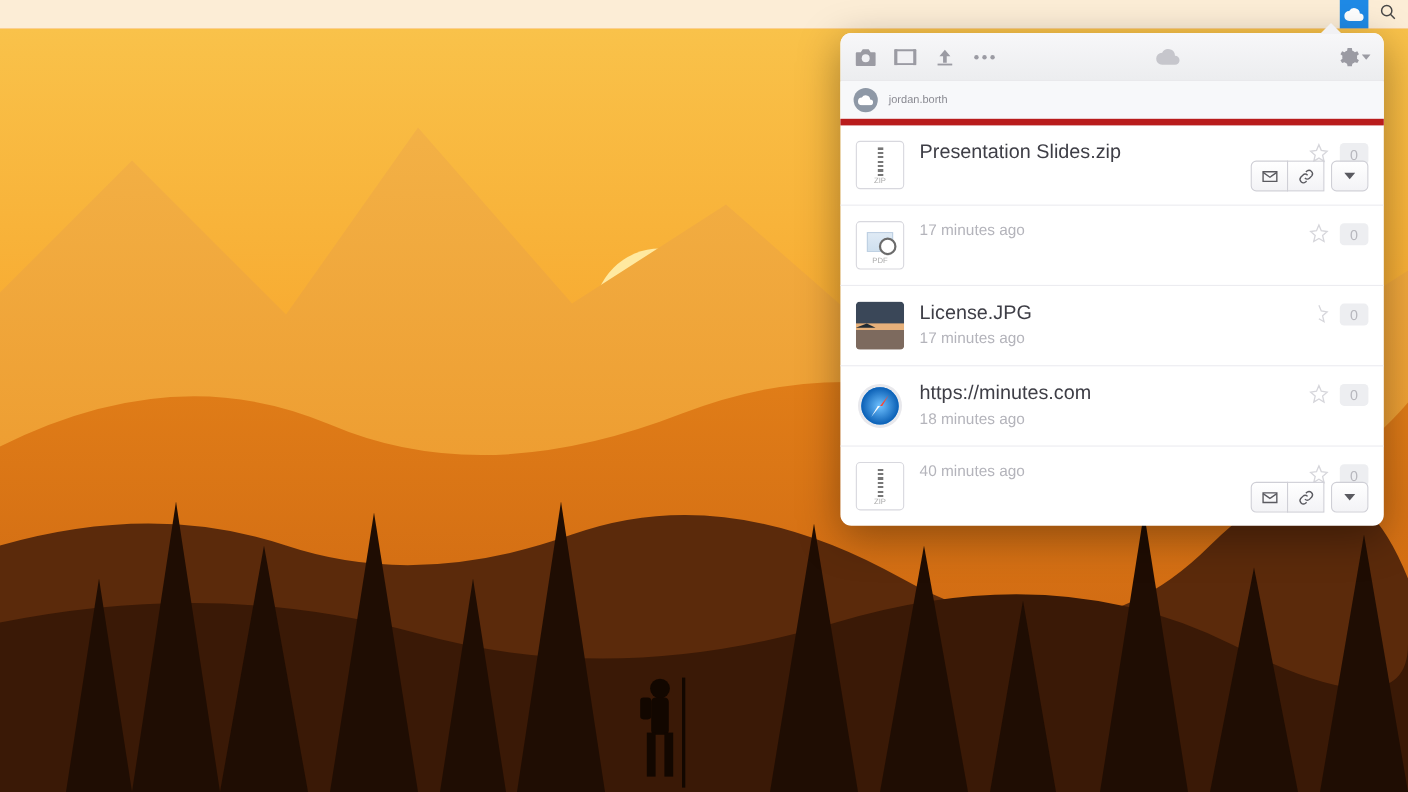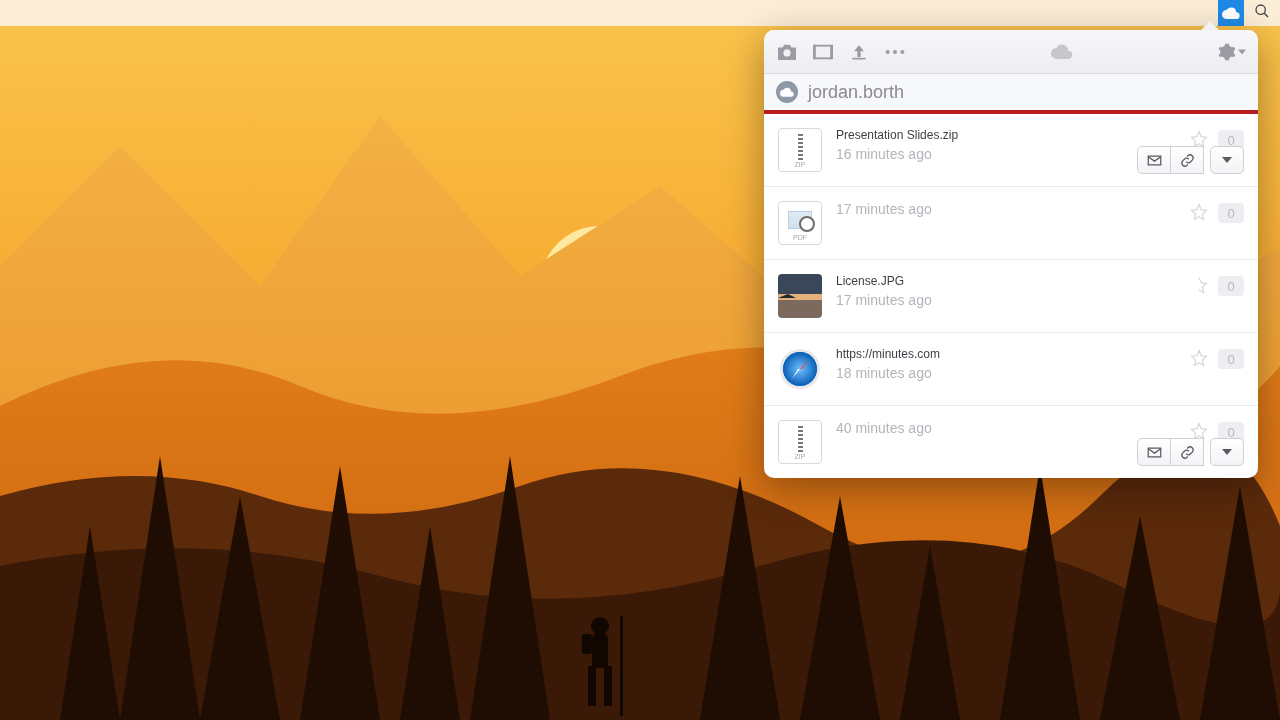--- a/index.html
+++ b/index.html
@@ -65,26 +65,26 @@
   .tb-icon { width: 22px; height: 22px; display: flex; align-items: center; justify-content: center; }
   .tb-icon svg { fill: #9b9ba3; }
   .tb-icon.dots svg circle { fill: #9b9ba3; }
   .tb-icon.cloud-center svg { fill: #c6c6cc; width: 30px; height: 20px; }
   .tb-gear { display: flex; align-items: center; gap: 2px; }
   .tb-gear svg { fill: #9b9ba3; }
 
   .userrow {
     height: 40px;
     background: #f7f8fa;
-    border-bottom: 4px solid #b91c1c;
+    border-bottom: 6px solid #b91c1c;
     display: flex; align-items: center;
     padding: 0 12px;
     gap: 10px;
     color: #8a8a92;
-    font-size: 18px;
+    font-size: 10px;
   }
   .userrow .avatar {
     width: 22px; height: 22px; border-radius: 50%;
     background: #8e98a6;
     display: flex; align-items: center; justify-content: center;
   }
   .userrow .avatar svg { width: 14px; height: 10px; fill: #fff; }
 
   .list { }
   .item {
@@ -146,21 +146,21 @@
     background: #fff;
   }
   .thumb.img {
     overflow: hidden;
   }
   .thumb.img svg { width: 44px; height: 44px; }
   .thumb.safari svg { width: 44px; height: 44px; }
 
   .meta { flex: 1; min-width: 0; display: flex; flex-direction: column; gap: 4px; }
   .title {
-    color: #3e3e46; font-size: 12px;
+    color: #3e3e46; font-size: 18px;
     white-space: nowrap; overflow: hidden; text-overflow: ellipsis;
     max-width: 300px;
   }
   .time { color: #b4b4bb; font-size: 14px; }
 
   .side {
     display: flex; align-items: flex-start; gap: 10px;
     padding-top: 2px;
   }
   .star svg { width: 18px; height: 18px; fill: none; stroke: #d6d6db; stroke-width: 1.6; }
@@ -320,21 +320,20 @@
   </div>
 
   <div class="list">
 
     <div class="item">
       <div class="thumb zip">
           <div class="zipper"></div>
         </div>
       <div class="meta">
         <div class="title">Presentation Slides.zip</div>
-        <div class="time">16 minutes ago</div>
       </div>
       <div class="side">
         <div class="star"><svg viewBox="0 0 24 24">
               <path d="M12 2l2.9 6.9L22 10l-5.5 4.8L18.2 22 12 18.3 5.8 22l1.7-7.2L2 10l7.1-1.1z"></path>
             </svg></div>
         <div class="count">0</div>
       </div>
       <div class="actions">
         <div class="btn">
             <svg viewBox="0 0 24 18">

